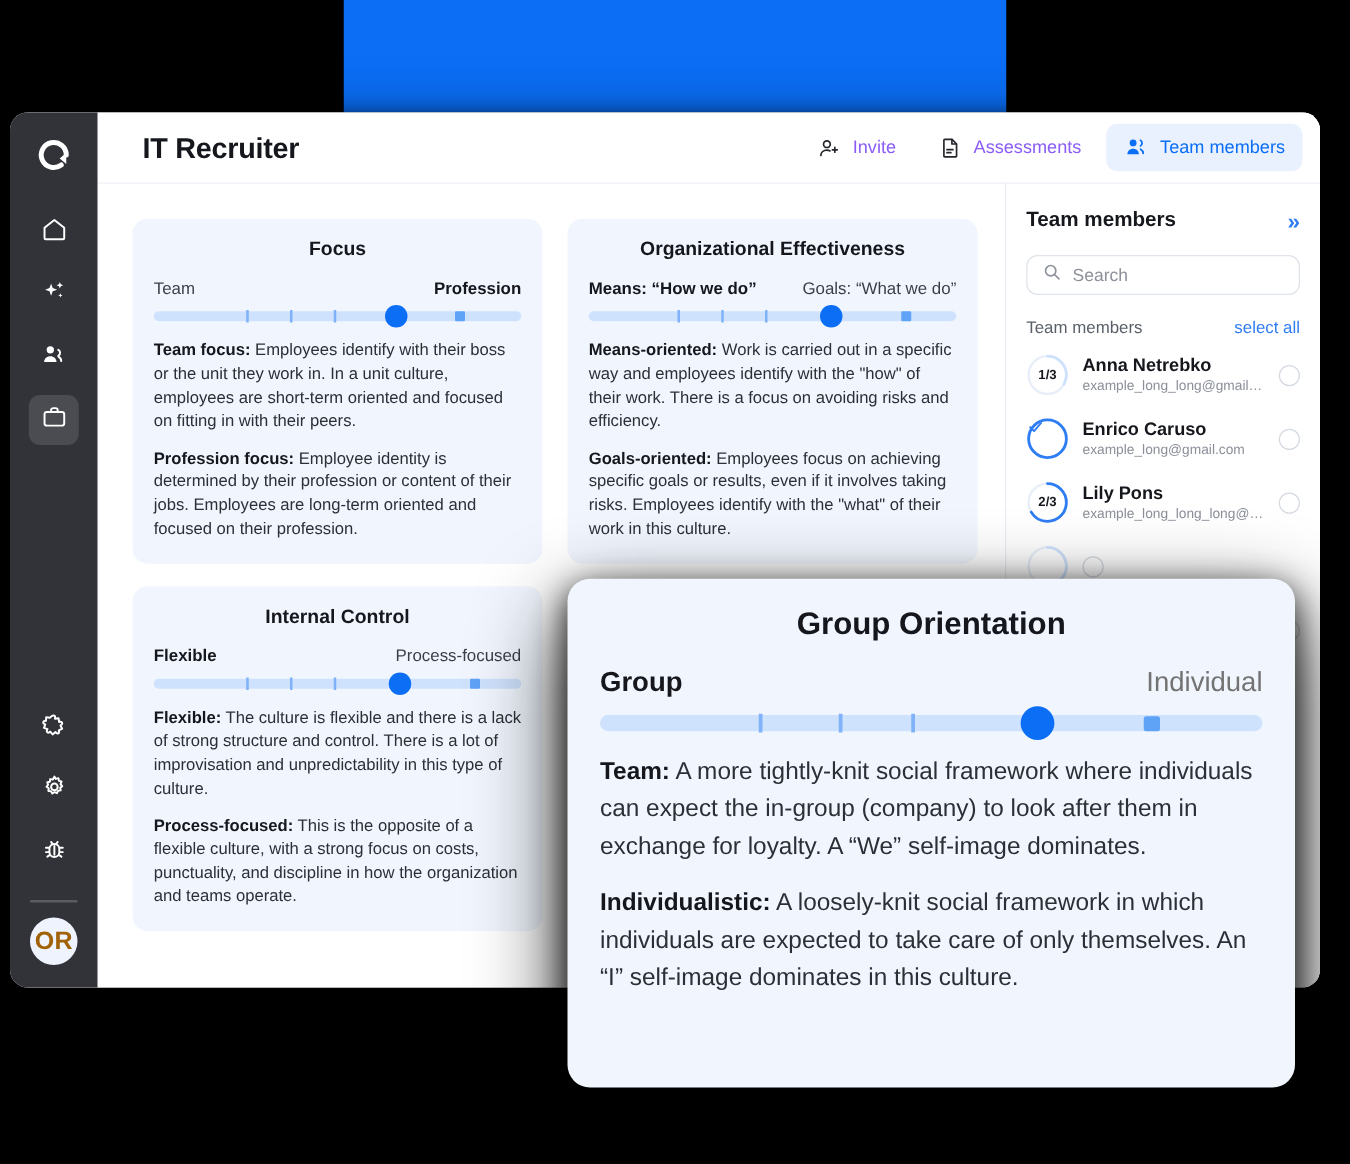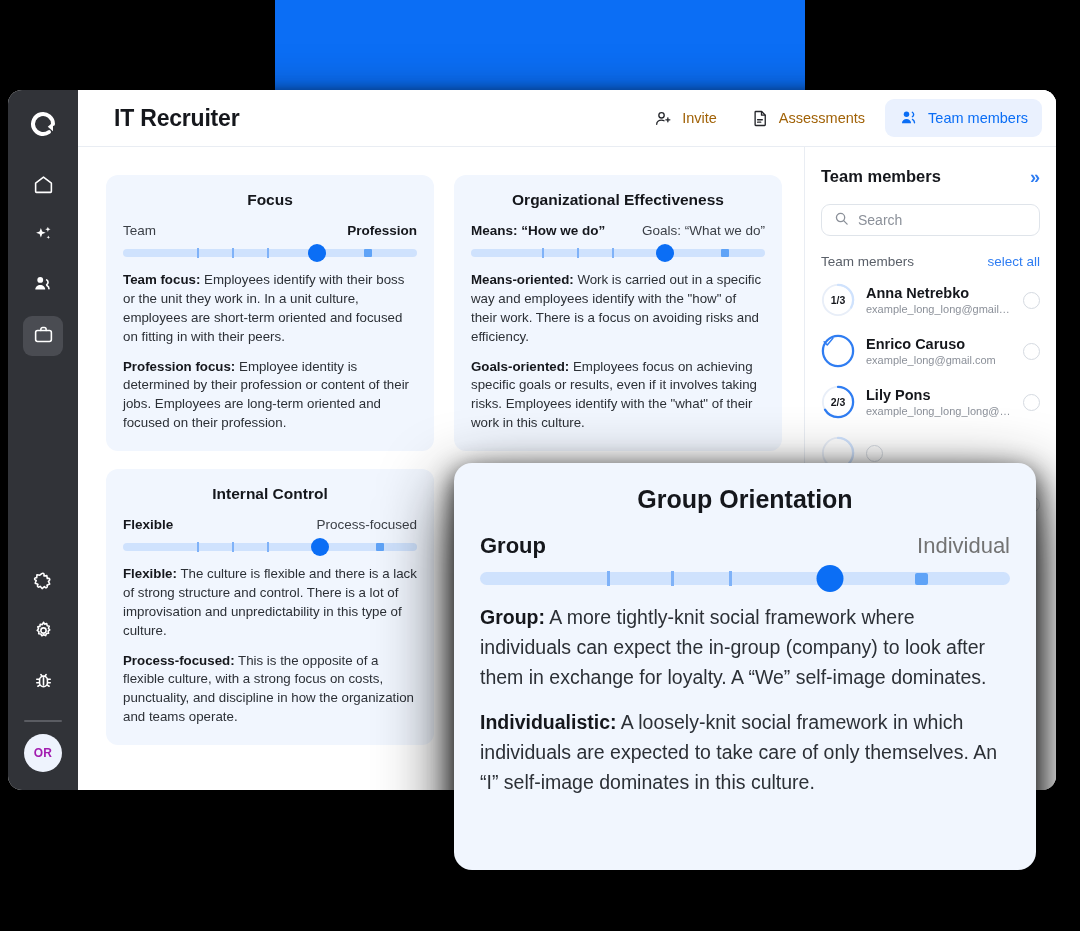--- a/index.html
+++ b/index.html
@@ -45,42 +45,42 @@
     width: 40px; height: 40px; border-radius: 9px;
     display:flex; align-items:center; justify-content:center;
     margin-bottom: 10px;
     color: #ffffff;
   }
   .rail-icon.active { background: #4a4c52; }
   .rail-spacer { flex: 1 1 auto; }
   .rail-divider { width: 38px; height: 2px; background: #5a5c62; border-radius: 1px; margin: 8px 0 12px; }
   .avatar-or {
     width: 38px; height: 38px; border-radius: 50%;
-    background: #eef3fd; color: #a21caf;
+    background: #eef3fd; color: #a16207;
     display:flex; align-items:center; justify-content:center;
-    font-size: 12px; font-weight: 700; letter-spacing: .2px;
+    font-size: 20px; font-weight: 700; letter-spacing: .2px;
     margin-bottom: 18px;
   }
 
   
   .main { flex: 1 1 auto; display: flex; flex-direction: column; min-width: 0; background:#fff; }
 
   .topbar {
     height: 57px; min-height: 57px;
     display: flex; align-items: center;
     padding: 0 14px 0 36px;
     border-bottom: 1px solid #e9edf3;
     background: #fff;
   }
   .app-title { font-size: 23px; font-weight: 700; color: #15171c; letter-spacing: -.2px; }
   .topnav { margin-left: auto; display: flex; align-items: center; gap: 6px; }
   .topnav-item {
     display: flex; align-items: center; gap: 9px;
     padding: 9px 14px; border-radius: 9px;
-    font-size: 14.5px; color: #a16207; white-space: nowrap;
+    font-size: 14.5px; color: #8b5cf6; white-space: nowrap;
   }
   .topnav-item.active { background: #eaf1fe; color: #0b6ef5; font-weight: 500; }
   .topnav-item svg { display: block; }
 
   .body-row { flex: 1 1 auto; display: flex; min-height: 0; }
 
   
   .content {
     flex: 1 1 auto; min-width: 0;
     padding: 28px 22px 0 28px;
@@ -483,17 +483,17 @@
       <span class="scale-right">Individual</span>
     </div>
     <div class="slider">
       <div class="slider-track"></div>
       <div class="slider-tick" style="left:24%"></div>
       <div class="slider-tick" style="left:36%"></div>
       <div class="slider-tick" style="left:47%"></div>
       <div class="slider-marker" style="left:82%"></div>
       <div class="slider-thumb" style="left:66%"></div>
     </div>
-    <p class="para"><b>Group:</b><span> A more tightly-knit social framework where individuals can expect the in-group (company) to look after them in exchange for loyalty. A “We” self-image dominates.</span></p>
+    <p class="para"><b>Team:</b><span> A more tightly-knit social framework where individuals can expect the in-group (company) to look after them in exchange for loyalty. A “We” self-image dominates.</span></p>
     <p class="para"><b>Individualistic:</b><span> A loosely-knit social framework in which individuals are expected to take care of only themselves. An “I” self-image dominates in this culture.</span></p>
   </div>
 
 </div>
 
 </body></html>

